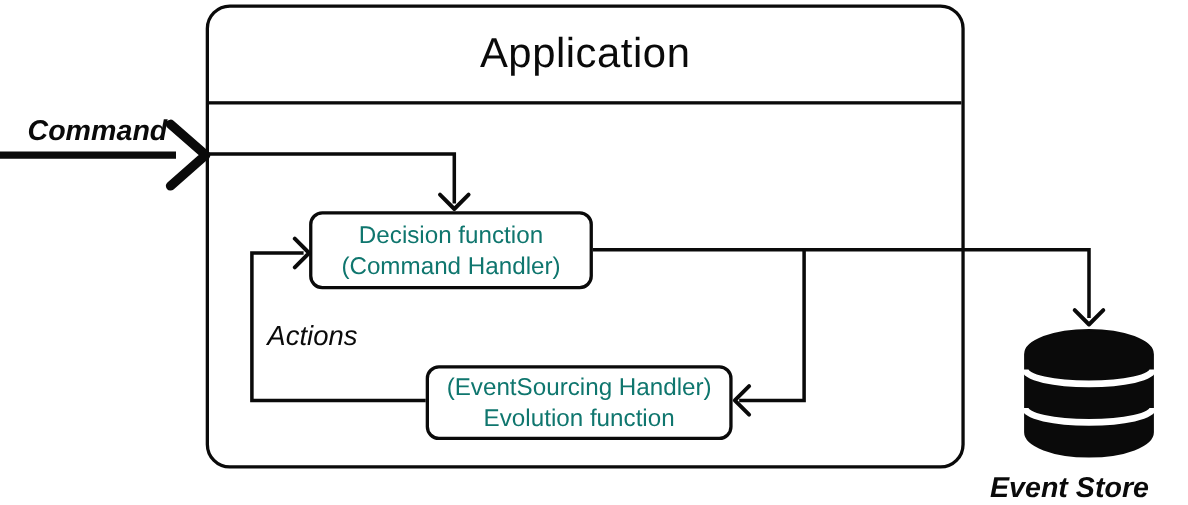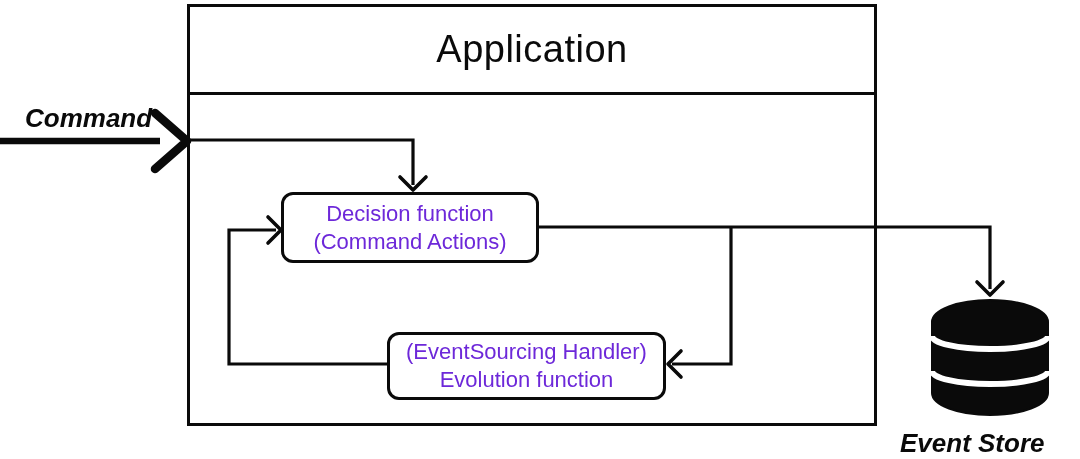--- a/index.html
+++ b/index.html
@@ -12,21 +12,21 @@
     color: #0a0a0a;
     overflow: hidden;
   }
 
   
   .app-box {
     position: absolute;
     left: 187px; top: 4px;
     width: 690px; height: 422px;
     border: 3.5px solid #0a0a0a;
-    border-radius: 0;
+    border-radius: 22px;
     background: #ffffff;
     box-sizing: border-box;
     z-index: 1;
   }
   .app-header {
     height: 85px;
     border-bottom: 3.5px solid #0a0a0a;
     display: flex;
     align-items: center;
     justify-content: center;
@@ -45,21 +45,21 @@
     background: #ffffff;
     box-sizing: border-box;
     display: flex;
     flex-direction: column;
     align-items: center;
     justify-content: center;
     z-index: 2;
     font-size: 22px;
     line-height: 28px;
     text-align: center;
-    color: #6d28d9;
+    color: #0f766e;
   }
   .node-decision  { left: 281px; top: 192px; width: 258px; height: 71px; }
   .node-evolution { left: 387px; top: 332px; width: 279px; height: 68px; }
 
   
   .lbl { position: absolute; z-index: 2; color: #0a0a0a; white-space: nowrap; font-style: italic; }
   .lbl-command    { left: 25px;  top: 103px; font-size: 26px; font-weight: 700; }
   .lbl-actions    { left: 243px; top: 292px; font-size: 25px; }
   .lbl-eventstore { left: 900px; top: 428px; width: 178px; text-align: left;
                     font-size: 26px; font-weight: 700; }
@@ -123,24 +123,25 @@
 
     <g>
       <path class="db-body" d="M 932 322 A 58 22 0 0 1 1048 322 L 1048 393 A 58 22 0 0 1 932 393 Z"></path>
       <path class="db-gap" d="M 932 336 A 58 13 0 0 0 1048 336"></path>
       <path class="db-gap" d="M 932 371 A 58 13 0 0 0 1048 371"></path>
     </g>
   </svg>
 
   <div class="node node-decision">
     <div>Decision function</div>
-    <div>(Command Actions)</div>
+    <div>(Command Handler)</div>
   </div>
 
   <div class="node node-evolution">
     <div>(EventSourcing Handler)</div>
     <div>Evolution function</div>
   </div>
 
   <div class="lbl lbl-command">Command</div>
+  <div class="lbl lbl-actions">Actions</div>
   <div class="lbl lbl-eventstore">Event Store</div>
 
 </div>
 
 </body></html>

